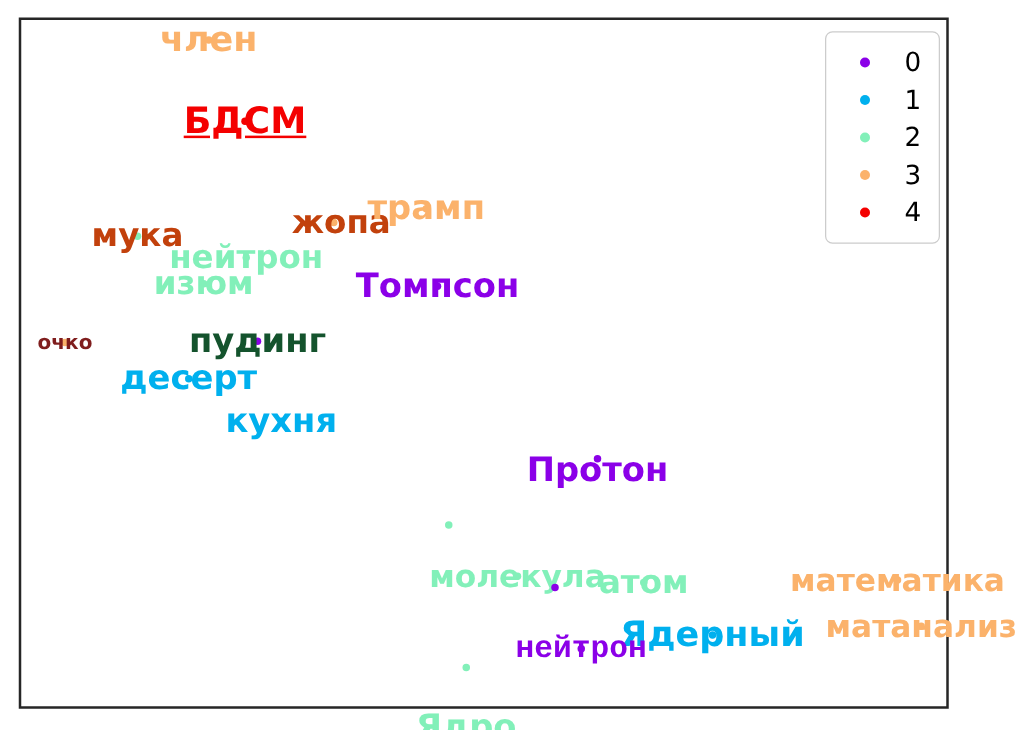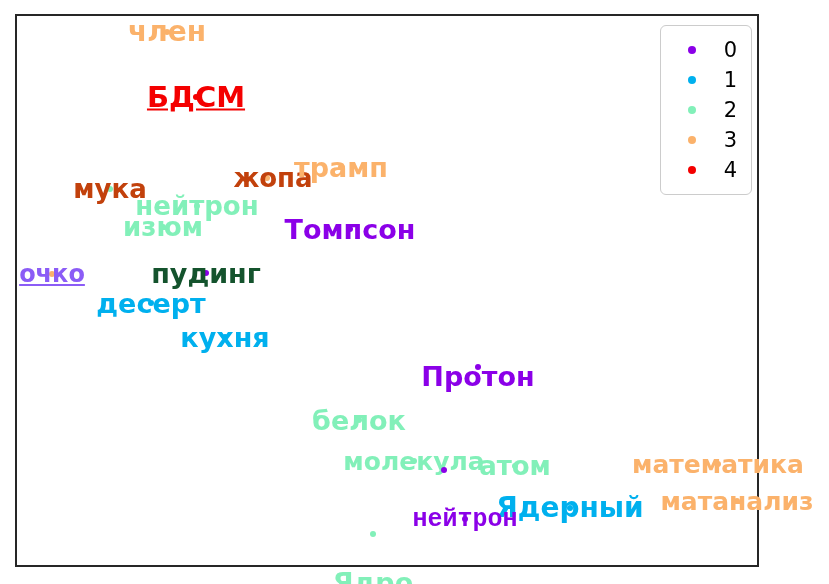--- a/index.html
+++ b/index.html
@@ -112,31 +112,30 @@
       <span class="word-point" style="left: 197px; top: 206px; color: rgb(130, 240, 185); font-size: 26px;">нейтрон</span>
       <span class="marker-dot" style="left: 163px; top: 227px; background: rgb(130, 240, 185);"></span>
       <span class="word-point" style="left: 163px; top: 227px; color: rgb(130, 240, 185); font-size: 26px;">изюм</span>
       <span class="marker-dot" style="left: 267px; top: 178px; background: rgb(251, 178, 107);"></span>
       <span class="word-point" style="left: 273px; top: 178px; color: #c2410c; font-size: 26px; text-align: right;">жопа</span>
       <span class="marker-dot" style="left: 341px; top: 167px; background: rgb(251, 178, 107);"></span>
       <span class="word-point" style="left: 341px; top: 167px; color: rgb(251, 178, 107); font-size: 27px;">трамп</span>
       <span class="marker-dot" style="left: 350px; top: 229px; background: rgb(139, 0, 232);"></span>
       <span class="word-point" style="left: 350px; top: 229px; color: rgb(139, 0, 232); font-size: 27px;">Томпсон</span>
       <span class="marker-dot" style="left: 52px; top: 274px; background: rgb(251, 178, 107);"></span>
-      <span class="word-point" style="left: 52px; top: 274px; color: #8b5cf6; font-size: 24px; text-decoration: underline;">очко</span>
+      <span class="word-point" style="left: 52px; top: 274px; color: #7f1d1d; font-size: 16px;">очко</span>
       <span class="marker-dot" style="left: 206px; top: 273px; background: rgb(139, 0, 232);"></span>
       <span class="word-point" style="left: 206px; top: 273px; color: #14532d; font-size: 27px;">пудинг</span>
       <span class="marker-dot" style="left: 151px; top: 303px; background: rgb(0, 176, 238);"></span>
       <span class="word-point" style="left: 151px; top: 303px; color: rgb(0, 176, 238); font-size: 27px;">десерт</span>
       <span class="marker-dot" style="left: 225px; top: 337px; background: rgb(0, 176, 238);"></span>
       <span class="word-point" style="left: 225px; top: 337px; color: rgb(0, 176, 238); font-size: 27px;">кухня</span>
       <span class="marker-dot" style="left: 478px; top: 367px; background: rgb(139, 0, 232);"></span>
       <span class="word-point" style="left: 478px; top: 376px; color: rgb(139, 0, 232); font-size: 27px;">Протон</span>
       <span class="marker-dot" style="left: 359px; top: 420px; background: rgb(130, 240, 185);"></span>
-      <span class="word-point" style="left: 359px; top: 420px; color: rgb(130, 240, 185); font-size: 27px;">белок</span>
       <span class="marker-dot" style="left: 414px; top: 461px; background: rgb(130, 240, 185);"></span>
       <span class="word-point" style="left: 414px; top: 461px; color: rgb(130, 240, 185); font-size: 25px; text-align: center;">молекула</span>
       <span class="marker-dot" style="left: 515px; top: 466px; background: rgb(130, 240, 185);"></span>
       <span class="word-point" style="left: 515px; top: 466px; color: rgb(130, 240, 185); font-size: 26px;">атом</span>
       <span class="marker-dot" style="left: 444px; top: 470px; background: rgb(139, 0, 232);"></span>
       <span class="marker-dot" style="left: 718px; top: 464px; background: rgb(251, 178, 107);"></span>
       <span class="word-point" style="left: 718px; top: 464px; color: rgb(251, 178, 107); font-size: 25px;">математика</span>
       <span class="marker-dot" style="left: 737px; top: 501px; background: rgb(251, 178, 107);"></span>
       <span class="word-point" style="left: 737px; top: 501px; color: rgb(251, 178, 107); font-size: 25px;">матанализ</span>
       <span class="marker-dot" style="left: 570px; top: 508px; background: rgb(0, 176, 238);"></span>

